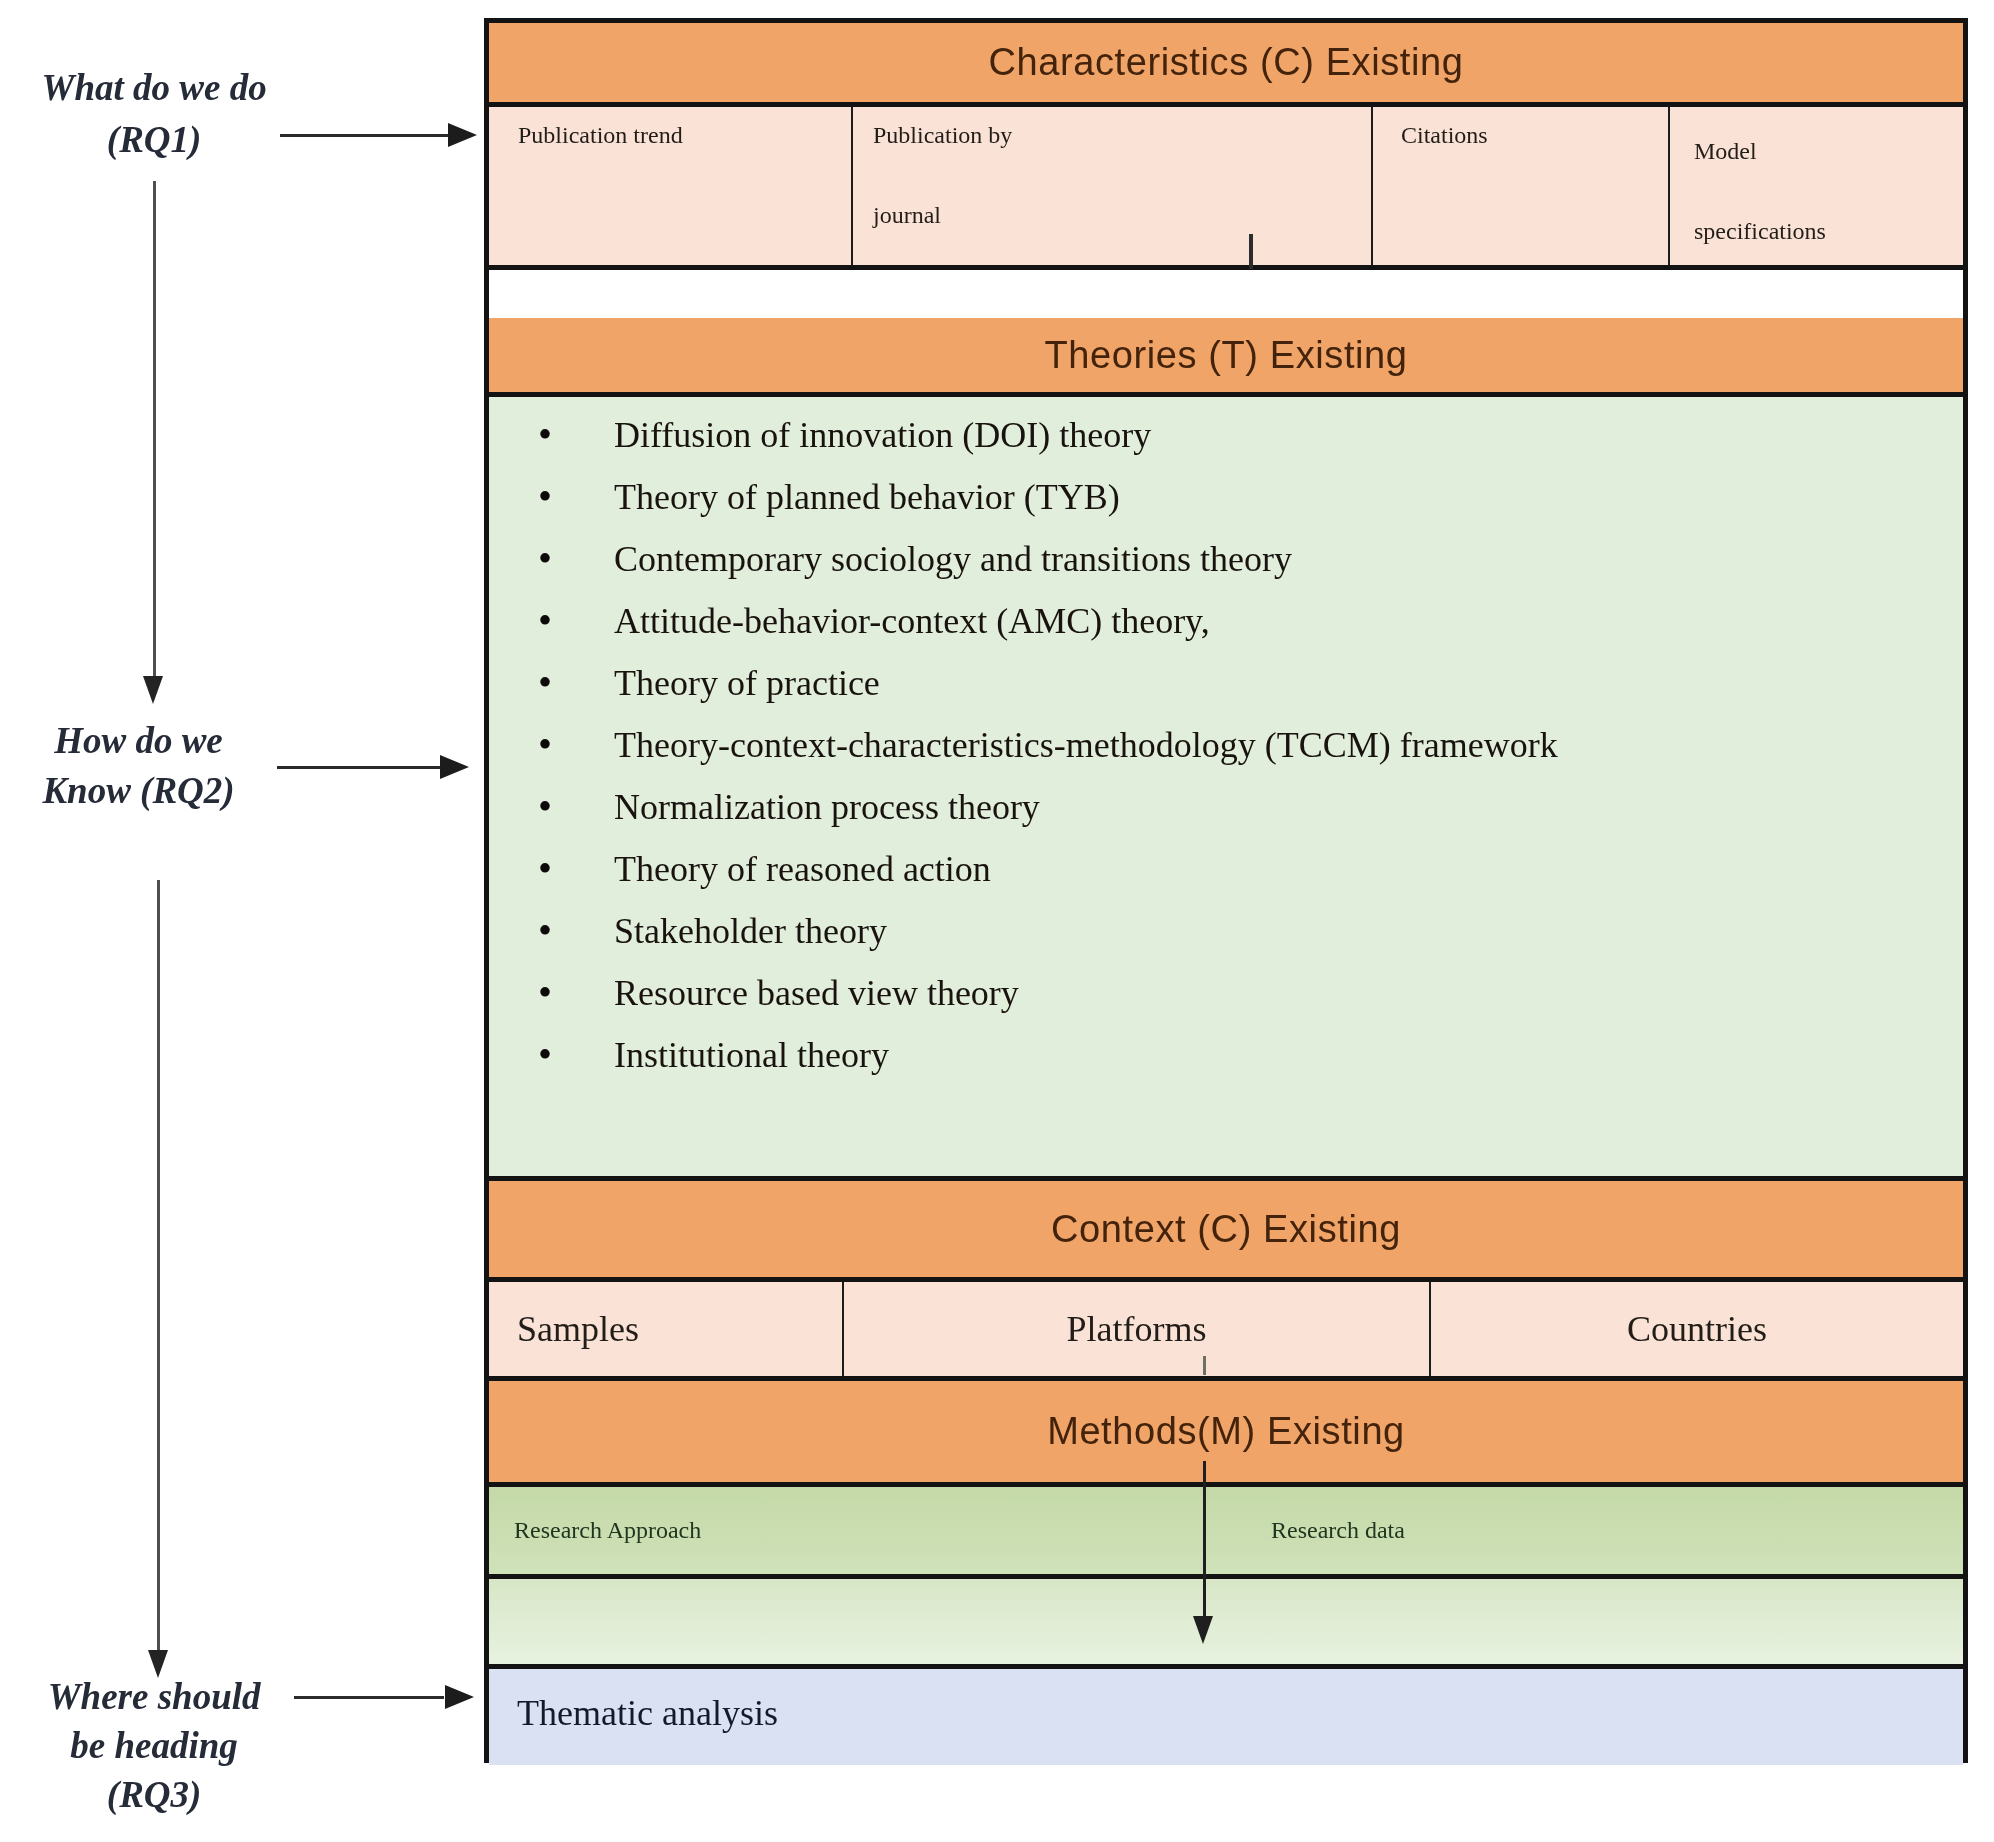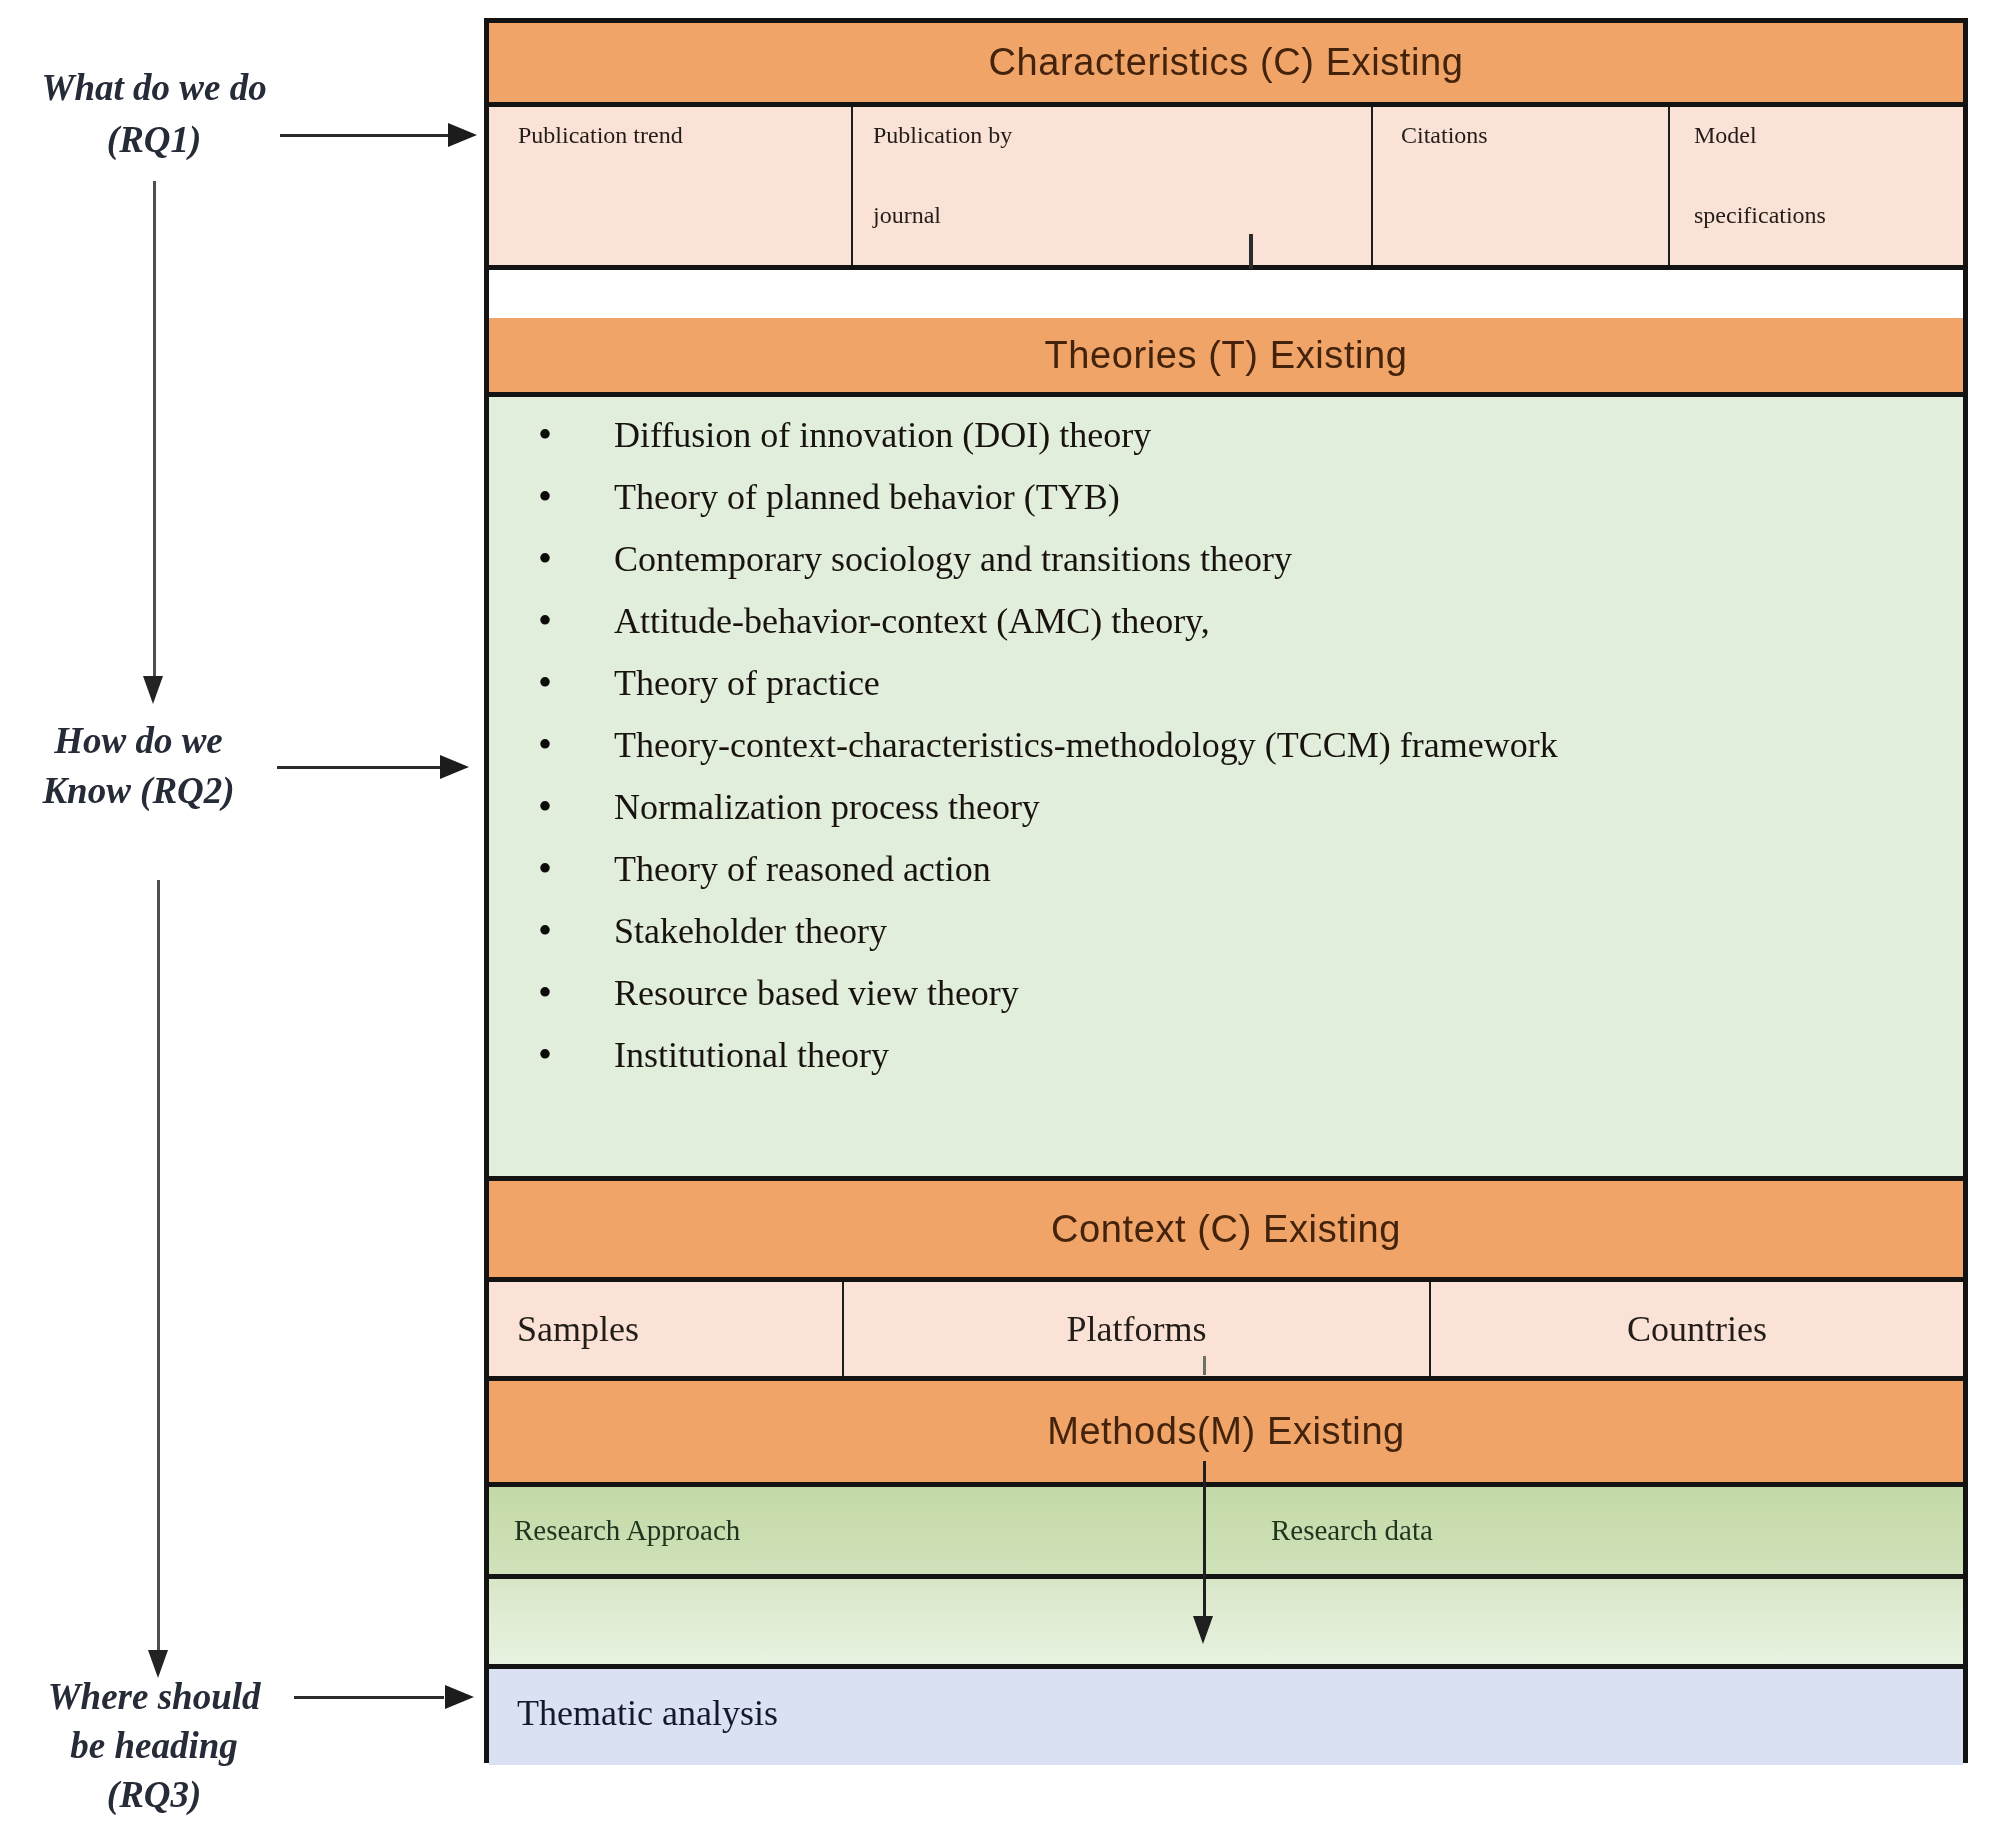--- a/index.html
+++ b/index.html
@@ -46,21 +46,21 @@
   .r-thematic{height:96px;background:var(--thematic-blue);display:flex;align-items:center;}
 
   
   .r-cells1 .cell{
     box-sizing:border-box;border-right:2.5px solid #1c1c1c;
     padding:10px 6.3px 0 20px;font-size:24px;color:#221D18;
   }
   .r-cells1 .cell.c1{width:364px;padding-left:29px;}
   .r-cells1 .cell.c2{width:520px;}
   .r-cells1 .cell.c3{width:297px;padding-left:28px;}
-  .r-cells1 .cell.c4{flex:1;border-right:none;padding-left:24px;}
+  .r-cells1 .cell.c4{flex:1;border-right:none;padding-left:24px;margin-top:16px;}
   .cell-line{display:block;height:36px;line-height:36px;white-space:nowrap;}
   .cell-line + .cell-line{margin-top:44px;}
 
   
   .r-list ul{margin:0;padding:7px 0 0 0;list-style:none;}
   .r-list li{
     position:relative;height:62px;display:flex;align-items:center;
     padding-left:125px;font-size:36px;color:#18130E;white-space:nowrap;
   }
   .r-list li .bullet{
@@ -74,21 +74,21 @@
     box-sizing:border-box;border-right:2.5px solid #1c1c1c;
     display:flex;align-items:center;font-size:36px;color:#221D18;
   }
   .r-samples .cell.c1{width:355px;padding-left:28px;}
   .r-samples .cell.c2{width:587px;justify-content:center;}
   .r-samples .cell.c3{flex:1;border-right:none;justify-content:center;}
 
   
   .r-research .cell{
     box-sizing:border-box;display:flex;align-items:center;
-    font-size:29px;color:#1E351E;text-align:center;
+    font-size:24px;color:#1E351E;text-align:center;
   }
   .r-research .cell.c1{width:717px;border-right:2.5px solid #1f1f1f;padding-left:25px;}
   .r-research .cell.c2{flex:1;padding-left:65px;}
 
   .r-thematic .cell{font-size:36px;color:#15192E;padding-left:28px;padding-bottom:7.5px;}
 
   
   .rq{
     position:absolute;font-weight:bold;font-style:italic;
     color:#262B38;font-size:37px;text-align:center;

